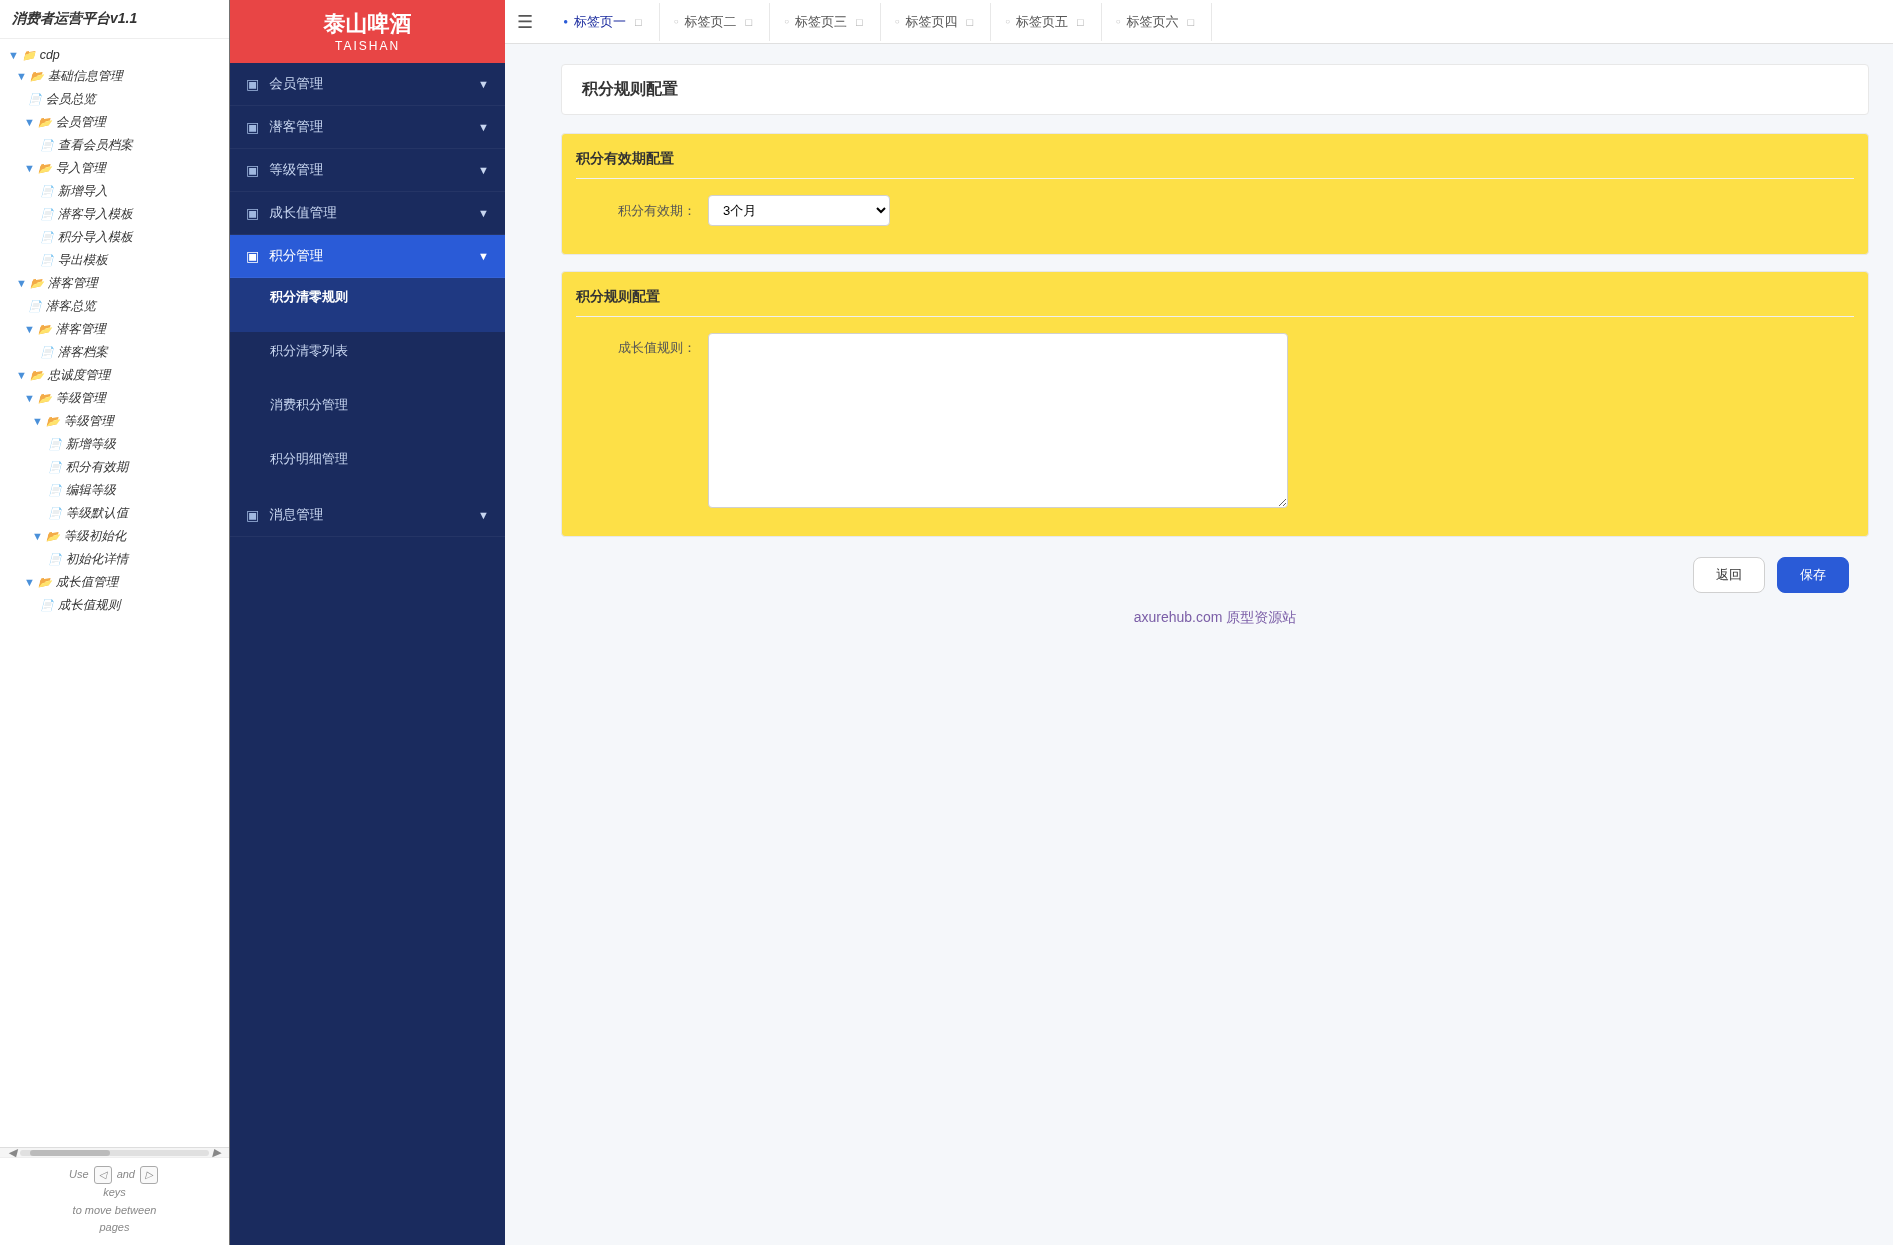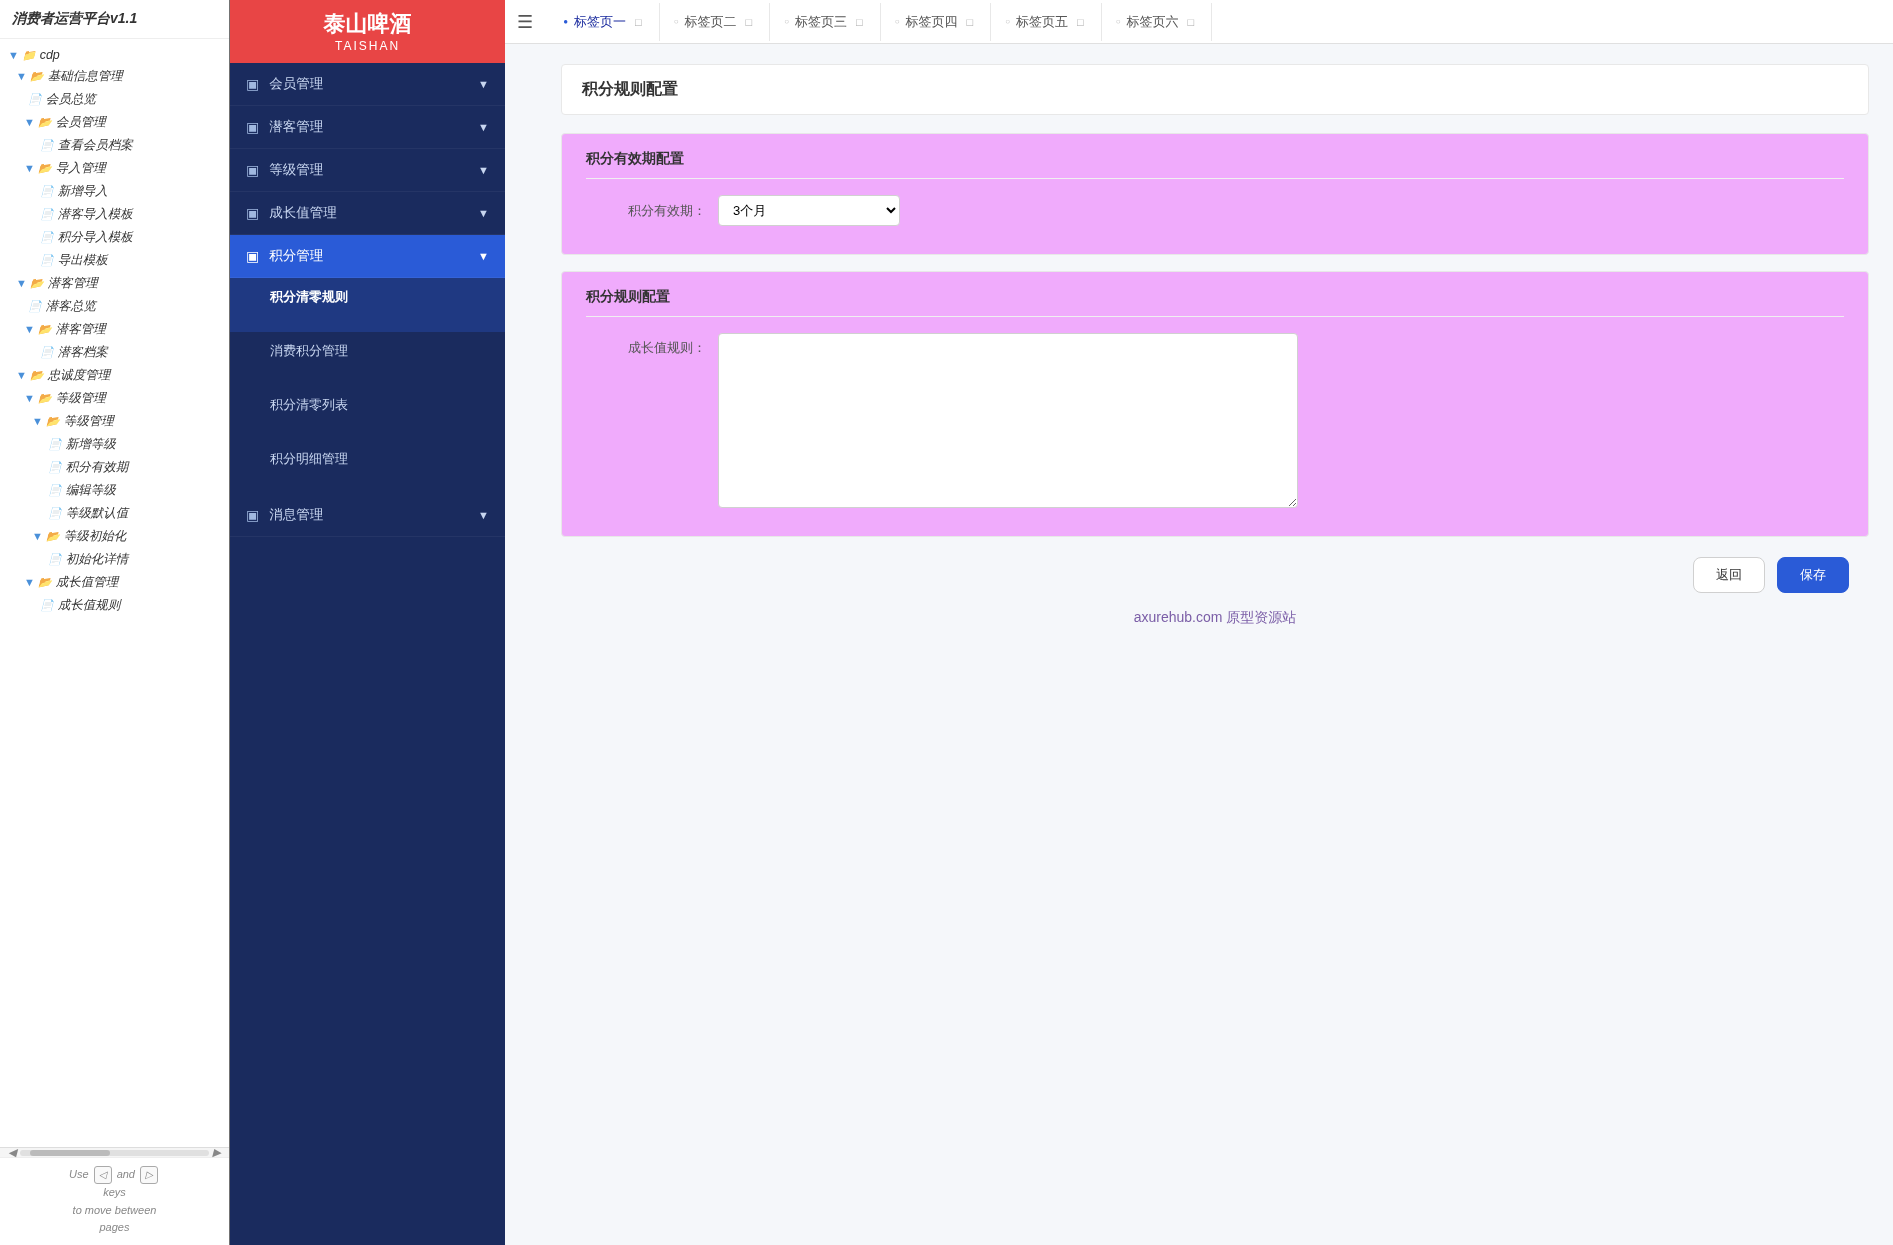--- a/index.html
+++ b/index.html
@@ -185,25 +185,25 @@
       font-weight: bold;
       color: #333;
       margin-bottom: 18px;
       padding: 14px 20px;
       background: #fff;
       border-radius: 4px;
       border: 1px solid #e8e8e8;
     }
 
     .section-card {
-      background: #f0abfc;
+      background: #fde047;
       border: 1px solid #e8e8e8;
       border-radius: 4px;
       margin-bottom: 16px;
-      padding: 16px 24px;
+      padding: 16px 14px;
     }
     .section-title {
       font-size: 14px;
       font-weight: bold;
       color: #333;
       margin-bottom: 16px;
       padding-bottom: 10px;
       border-bottom: 1px solid #f0f0f0;
     }
     .form-row {
@@ -464,25 +464,25 @@
     <span class="nav-icon">▣</span>
     <span>积分管理</span>
     <span class="nav-arrow">▼</span>
   </div>
 
   <div class="nav-subitem active">
     <span>积分清零规则</span>
   </div>
 
   <div class="nav-subitem">
+    <span>积分清零列表</span>
+  </div>
+
+  <div class="nav-subitem">
     <span>消费积分管理</span>
-  </div>
-
-  <div class="nav-subitem">
-    <span>积分清零列表</span>
   </div>
 
   <div class="nav-subitem">
     <span>积分明细管理</span>
   </div>
 
   <div class="nav-item">
     <span class="nav-icon">▣</span>
     <span>消息管理</span>
     <span class="nav-arrow">▼</span>

